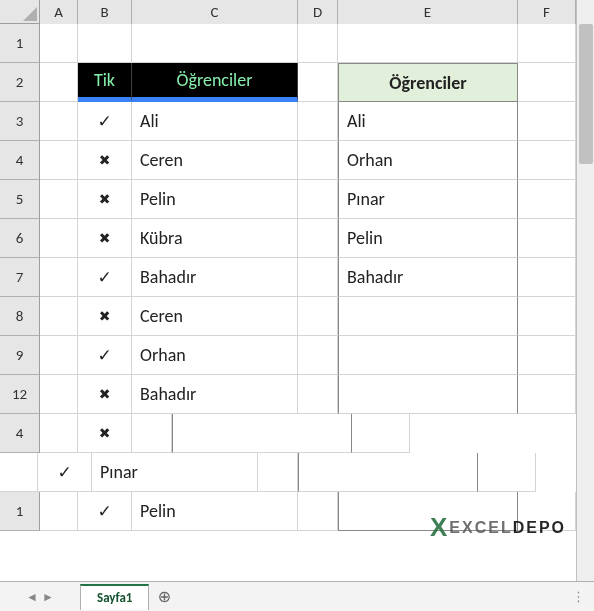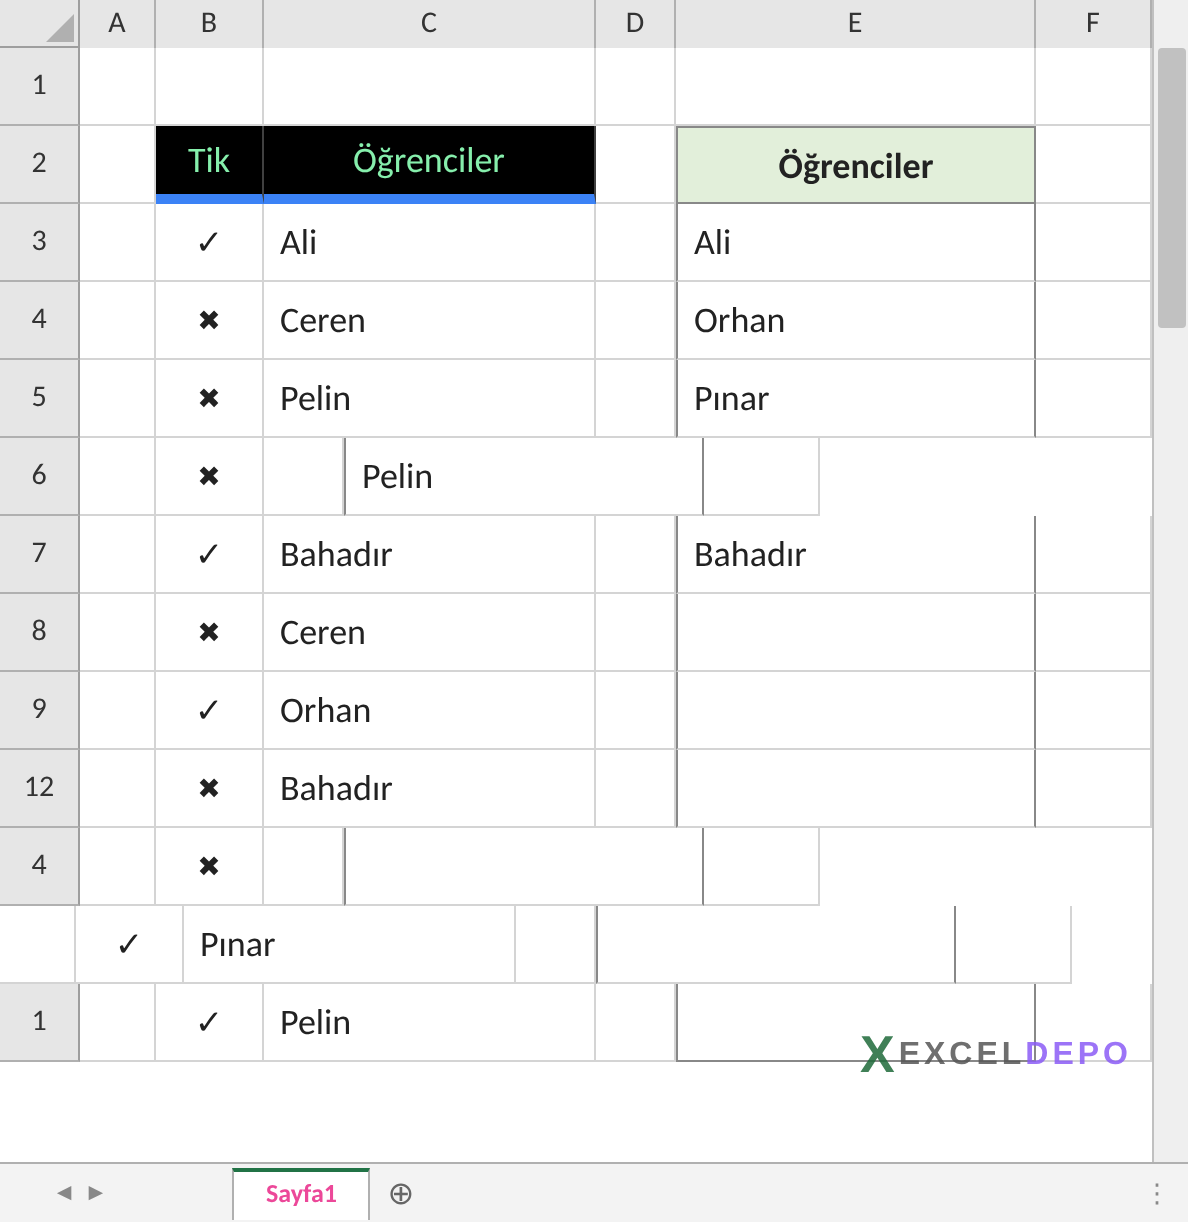--- a/index.html
+++ b/index.html
@@ -125,26 +125,25 @@
     color:#888;
     font-size: 12px;
   }
   .tab {
     background: #fff;
     border: 1px solid #b0b0b0;
     border-top: 2px solid #217346;
     border-bottom: none;
     padding: 4px 16px;
     font-size: 13px;
-    color: #ec4899;
+    color: #14532d;
     font-weight: 600;
     height: 26px;
     display: flex;
     align-items: center;
-    margin-left: 36px;
   }
   .tab-add {
     width: 30px;
     text-align: center;
     color: #666;
     font-size: 16px;
   }
   .watermark {
     position: absolute;
     right: 28px;
@@ -161,21 +160,21 @@
     color: #1f6b3a;
     letter-spacing: -2px;
   }
   .watermark .txt {
     font-family: Arial, sans-serif;
     font-weight: 700;
     font-size: 16px;
     letter-spacing: 2px;
     color: #565656;
   }
-  .watermark .txt .g { color: #8b5cf6; }
+  .watermark .txt .g { color: #000000; }
   .dots { color:#888; margin-left:auto; margin-right:8px; font-size:13px; letter-spacing:1px;}
 </style>
 </head>
 <body>
 
 <div class="sheet">
 
   <div class="col-headers">
     <div class="corner">
       <svg width="14" height="14">
@@ -233,20 +232,21 @@
         <div class="cell wB tik" style="font-size: 14px;">✖</div>
         <div class="cell wC">Pelin</div>
         <div class="cell wD"></div>
         <div class="cell wE b-box">Pınar</div>
         <div class="cell wF"></div>
       </div>
       <div class="row">
         <div class="row-h">6</div>
         <div class="cell wA"></div>
         <div class="cell wB tik" style="font-size: 14px;">✖</div>
+        <div class="cell wC">Kübra</div>
         <div class="cell wD"></div>
         <div class="cell wE b-box">Pelin</div>
         <div class="cell wF"></div>
       </div>
       <div class="row">
         <div class="row-h">7</div>
         <div class="cell wA"></div>
         <div class="cell wB tik">✓</div>
         <div class="cell wC">Bahadır</div>
         <div class="cell wD"></div>

